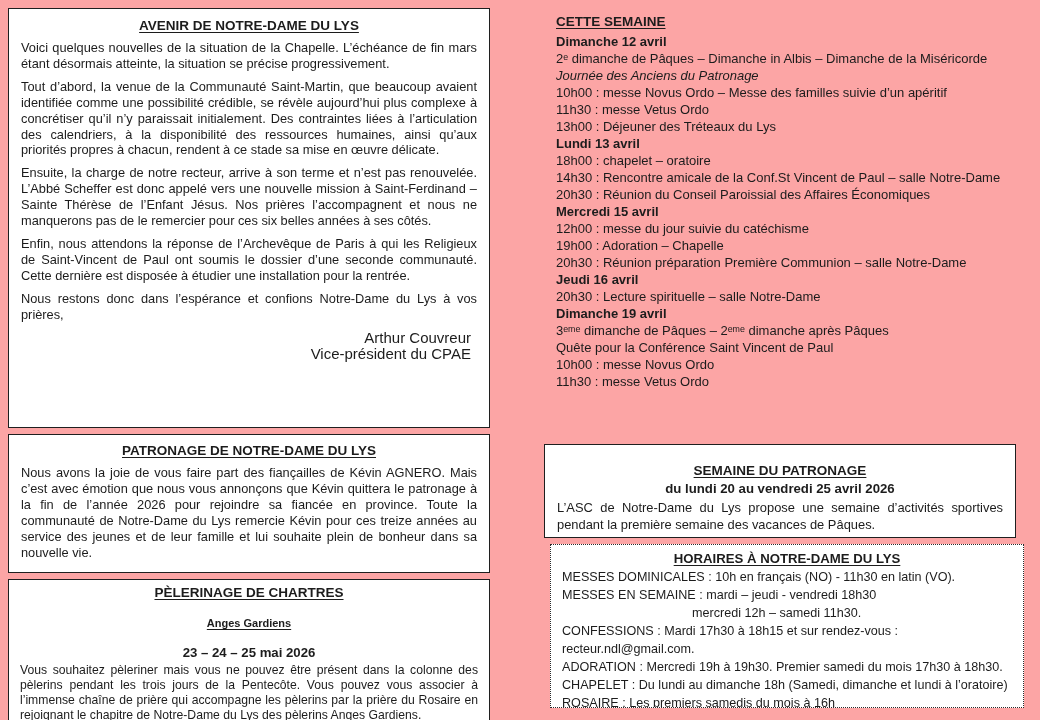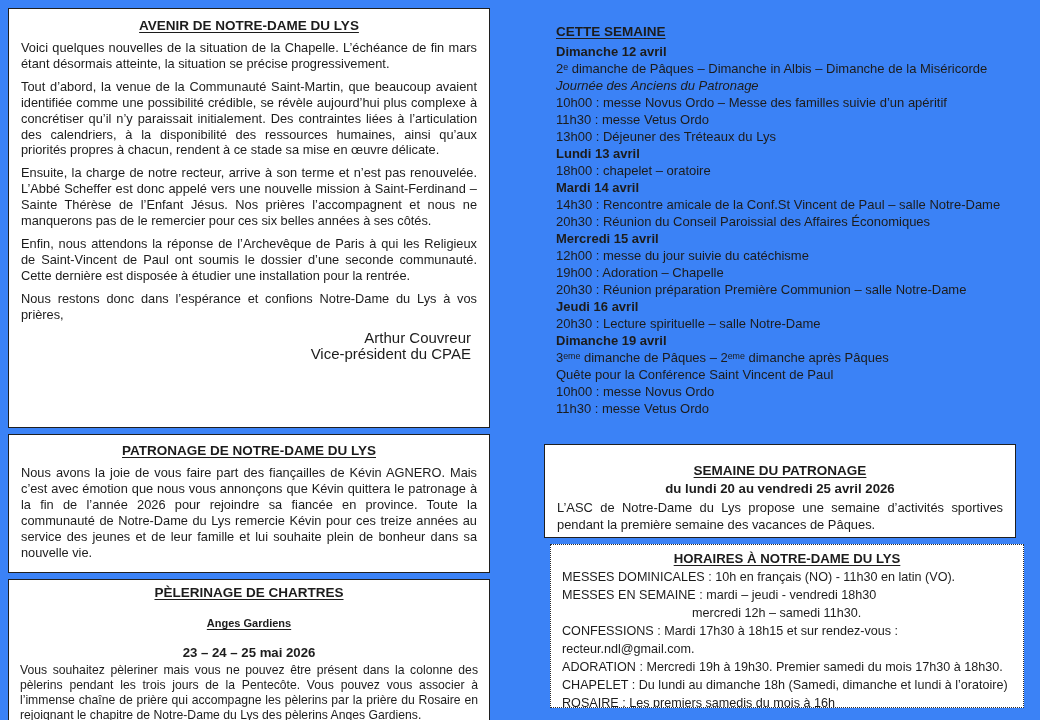--- a/index.html
+++ b/index.html
@@ -1,42 +1,42 @@
 <!DOCTYPE html>
 <html><head>
 <meta charset="utf-8">
 <style>
   html,body{margin:0;padding:0;}
   body{
     width:1040px;height:720px;background:#ffffff;
     font-family:"Liberation Sans","DejaVu Sans",sans-serif;
     color:#1c1c1c;position:relative;overflow:hidden;
   }
-  .page{position:absolute;inset:0;background:#3b82f6;}
+  .page{position:absolute;inset:0;background:#fca5a5;}
   .box{position:absolute;box-sizing:border-box;border:1.6px solid #1f1f1f;background:#ffffff;}
   .box-title{
     margin:2px 0 7px;text-align:center;font-size:13.5px;font-weight:bold;
     text-decoration:underline;text-underline-offset:2px;
   }
   
   .box-avenir{left:8px;top:8px;width:482px;height:420px;padding:7px 12px;overflow:hidden;}
   .para{font-size:12.8px;line-height:15.9px;text-align:justify;margin:0 0 7px;}
   .signature{text-align:right;font-size:15px;line-height:16.5px;padding-right:6px;}
   .box-patronage{left:8px;top:434px;width:482px;height:139px;padding:6px 12px;overflow:hidden;}
   .box-patronage .para{margin-bottom:0;}
   .box-pelerinage{left:8px;top:579px;width:482px;height:158px;padding:3px 11px;overflow:hidden;}
   .box-pelerinage .box-title{margin:1px 0 0;line-height:18px;}
   .pel-subtitle{text-align:center;font-weight:bold;font-size:11px;margin:12px;line-height:18px;
     text-decoration:underline;text-underline-offset:2px;}
   .pel-dates{text-align:center;font-weight:bold;font-size:13.2px;margin:0;line-height:18px;}
   .pel-body{font-size:12.2px;line-height:14.9px;text-align:justify;margin:1px 0 0;}
   .pel-contact{font-size:12.2px;line-height:14.9px;margin:0;}
   .b{font-weight:bold;}
   
-  .sched{position:absolute;left:556px;top:24px;width:482px;}
+  .sched{position:absolute;left:556px;top:14px;width:482px;}
   .sched-title{font-size:13.5px;font-weight:bold;text-decoration:underline;
     text-underline-offset:2px;margin:0 0 4px;}
   .sched-line{font-size:13px;line-height:17px;white-space:nowrap;}
   .sched-line.bold{font-weight:bold;}
   .sched-line.italic{font-style:italic;}
   .box-semaine{left:544px;top:444px;width:472px;height:94px;padding:15px 12px;overflow:hidden;}
   .box-semaine .box-title{margin:2px 0 0;line-height:18px;}
   .box-subtitle{text-align:center;font-weight:bold;font-size:13.2px;margin:0 0 1px;line-height:18px;}
   .box-body{font-size:12.9px;line-height:17px;text-align:justify;margin:0;}
   .label-line{font-size:12.9px;line-height:17px;margin:0;}
@@ -85,21 +85,20 @@
     <h2 class="sched-title">CETTE SEMAINE</h2>
     <div>
         <div class="sched-line bold">Dimanche 12 avril</div>
         <div class="sched-line">2ᵉ dimanche de Pâques – Dimanche in Albis – Dimanche de la Miséricorde</div>
         <div class="sched-line italic">Journée des Anciens du Patronage</div>
         <div class="sched-line">10h00 : messe Novus Ordo – Messe des familles suivie d’un apéritif</div>
         <div class="sched-line">11h30 : messe Vetus Ordo</div>
         <div class="sched-line">13h00 : Déjeuner des Tréteaux du Lys</div>
         <div class="sched-line bold">Lundi 13 avril</div>
         <div class="sched-line">18h00 : chapelet – oratoire</div>
-        <div class="sched-line bold">Mardi 14 avril</div>
         <div class="sched-line">14h30 : Rencontre amicale de la Conf.St Vincent de Paul – salle Notre-Dame</div>
         <div class="sched-line">20h30 : Réunion du Conseil Paroissial des Affaires Économiques</div>
         <div class="sched-line bold">Mercredi 15 avril</div>
         <div class="sched-line">12h00 : messe du jour suivie du catéchisme</div>
         <div class="sched-line">19h00 : Adoration – Chapelle</div>
         <div class="sched-line">20h30 : Réunion préparation Première Communion – salle Notre-Dame</div>
         <div class="sched-line bold">Jeudi 16 avril</div>
         <div class="sched-line">20h30 : Lecture spirituelle – salle Notre-Dame</div>
         <div class="sched-line bold">Dimanche 19 avril</div>
         <div class="sched-line">3ᵉᵐᵉ dimanche de Pâques – 2ᵉᵐᵉ dimanche après Pâques</div>

